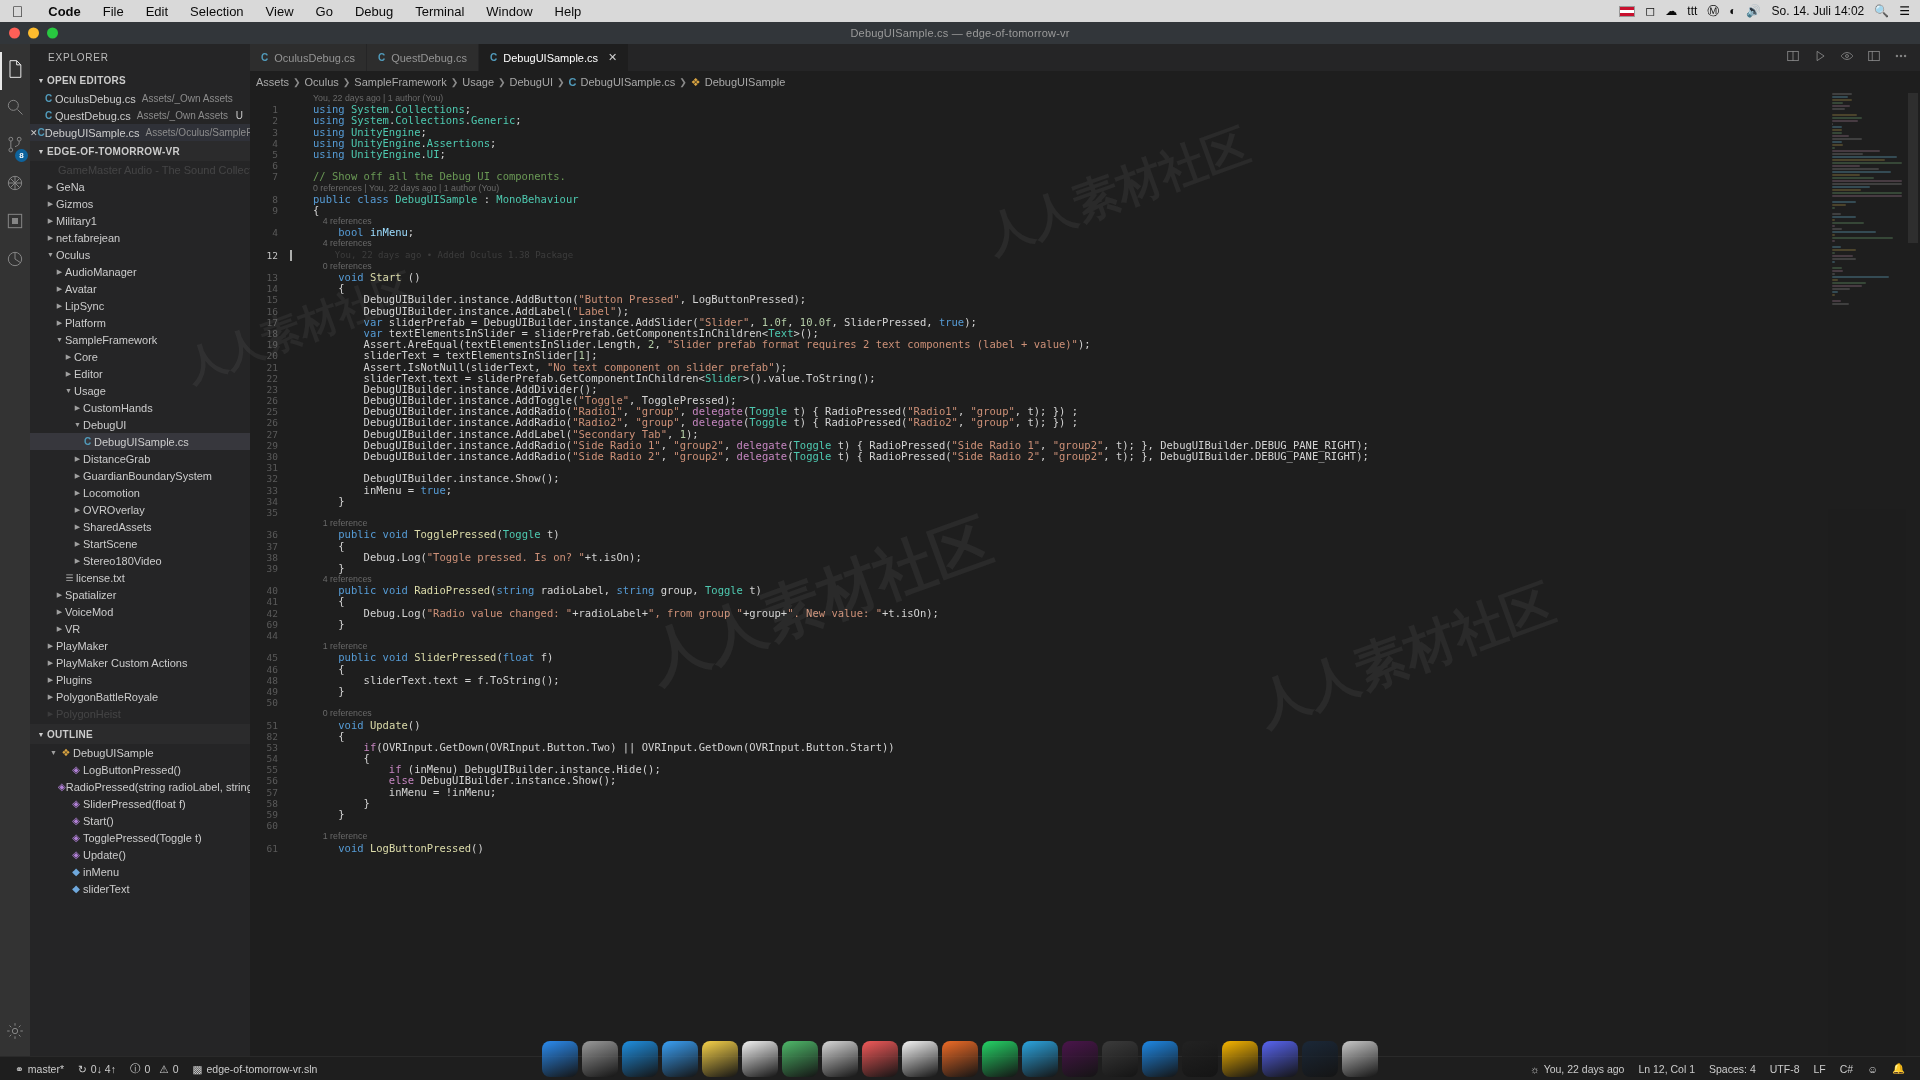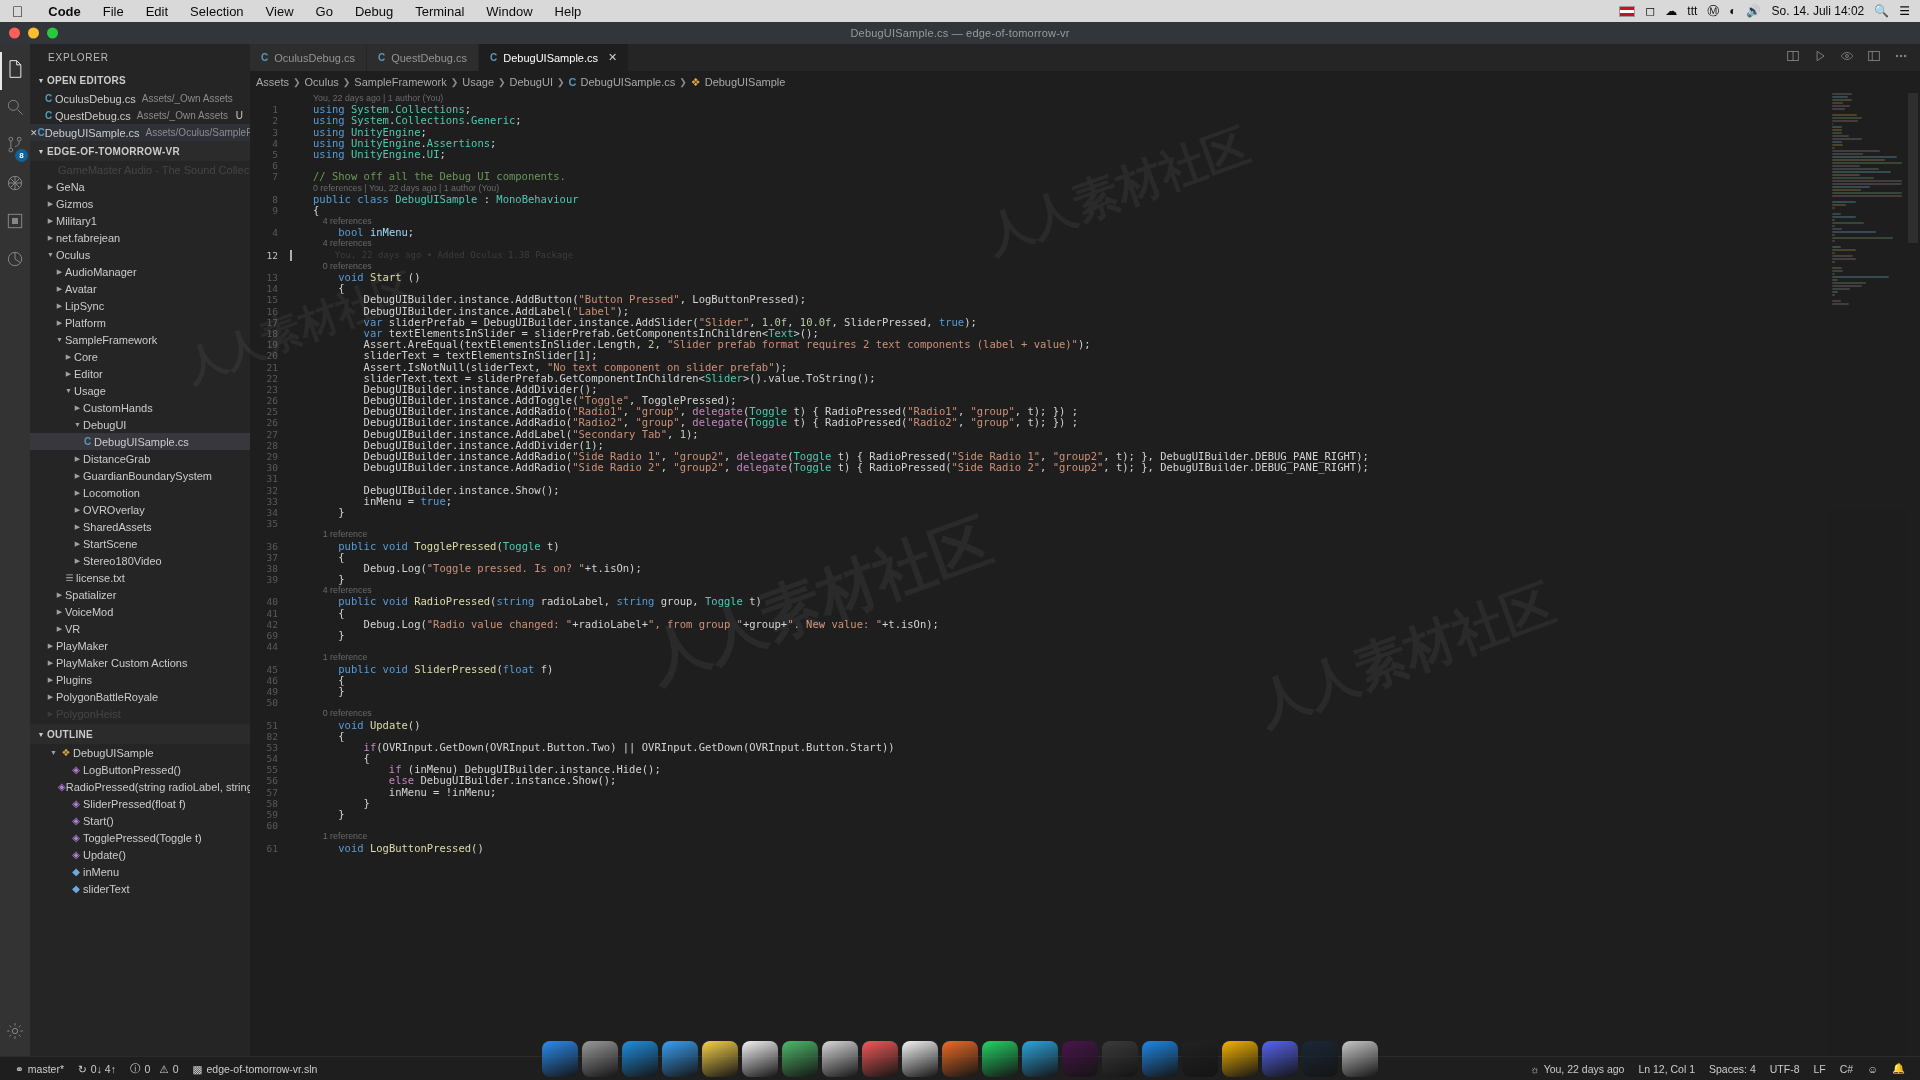--- a/index.html
+++ b/index.html
@@ -576,21 +576,20 @@
             <div class="codeline"><span class="gutter">18</span><span class="codetext">        <span class="kw">var</span> textElementsInSlider = sliderPrefab.GetComponentsInChildren&lt;<span class="cls2">Text</span>&gt;();</span></div>
             <div class="codeline"><span class="gutter">19</span><span class="codetext">        Assert.AreEqual(textElementsInSlider.Length, <span class="num">2</span>, <span class="str">"Slider prefab format requires 2 text components (label + value)"</span>);</span></div>
             <div class="codeline"><span class="gutter">20</span><span class="codetext">        sliderText = textElementsInSlider[<span class="num">1</span>];</span></div>
             <div class="codeline"><span class="gutter">21</span><span class="codetext">        Assert.IsNotNull(sliderText, <span class="str">"No text component on slider prefab"</span>);</span></div>
             <div class="codeline"><span class="gutter">22</span><span class="codetext">        sliderText.text = sliderPrefab.GetComponentInChildren&lt;<span class="cls2">Slider</span>&gt;().value.ToString();</span></div>
             <div class="codeline"><span class="gutter">23</span><span class="codetext">        DebugUIBuilder.instance.AddDivider();</span></div>
             <div class="codeline"><span class="gutter">26</span><span class="codetext">        DebugUIBuilder.instance.AddToggle(<span class="str">"Toggle"</span>, TogglePressed);</span></div>
             <div class="codeline"><span class="gutter">25</span><span class="codetext">        DebugUIBuilder.instance.AddRadio(<span class="str">"Radio1"</span>, <span class="str">"group"</span>, <span class="kw2">delegate</span>(<span class="cls2">Toggle</span> t) { RadioPressed(<span class="str">"Radio1"</span>, <span class="str">"group"</span>, t); }) ;</span></div>
             <div class="codeline"><span class="gutter">26</span><span class="codetext">        DebugUIBuilder.instance.AddRadio(<span class="str">"Radio2"</span>, <span class="str">"group"</span>, <span class="kw2">delegate</span>(<span class="cls2">Toggle</span> t) { RadioPressed(<span class="str">"Radio2"</span>, <span class="str">"group"</span>, t); }) ;</span></div>
             <div class="codeline"><span class="gutter">27</span><span class="codetext">        DebugUIBuilder.instance.AddLabel(<span class="str">"Secondary Tab"</span>, <span class="num">1</span>);</span></div>
-            <div class="codeline"><span class="gutter">28</span><span class="codetext">        DebugUIBuilder.instance.AddDivider(<span class="num">1</span>);</span></div>
             <div class="codeline"><span class="gutter">29</span><span class="codetext">        DebugUIBuilder.instance.AddRadio(<span class="str">"Side Radio 1"</span>, <span class="str">"group2"</span>, <span class="kw2">delegate</span>(<span class="cls2">Toggle</span> t) { RadioPressed(<span class="str">"Side Radio 1"</span>, <span class="str">"group2"</span>, t); }, DebugUIBuilder.DEBUG_PANE_RIGHT);</span></div>
             <div class="codeline"><span class="gutter">30</span><span class="codetext">        DebugUIBuilder.instance.AddRadio(<span class="str">"Side Radio 2"</span>, <span class="str">"group2"</span>, <span class="kw2">delegate</span>(<span class="cls2">Toggle</span> t) { RadioPressed(<span class="str">"Side Radio 2"</span>, <span class="str">"group2"</span>, t); }, DebugUIBuilder.DEBUG_PANE_RIGHT);</span></div>
             <div class="codeline"><span class="gutter">31</span><span class="codetext"></span></div>
             <div class="codeline"><span class="gutter">32</span><span class="codetext">        DebugUIBuilder.instance.Show();</span></div>
             <div class="codeline"><span class="gutter">33</span><span class="codetext">        inMenu = <span class="kw">true</span>;</span></div>
             <div class="codeline"><span class="gutter">34</span><span class="codetext">    }</span></div>
             <div class="codeline"><span class="gutter">35</span><span class="codetext"></span></div>
             <div class="codeline meta"><span class="gutter"></span><span class="codetext">    1 reference</span></div>
             <div class="codeline"><span class="gutter">36</span><span class="codetext">    <span class="kw">public</span> <span class="kw">void</span> <span class="fn">TogglePressed</span>(<span class="cls2">Toggle</span> t)</span></div>
             <div class="codeline"><span class="gutter">37</span><span class="codetext">    {</span></div>
@@ -598,20 +597,21 @@
             <div class="codeline"><span class="gutter">39</span><span class="codetext">    }</span></div>
             <div class="codeline meta"><span class="gutter"></span><span class="codetext">    4 references</span></div>
             <div class="codeline"><span class="gutter">40</span><span class="codetext">    <span class="kw">public</span> <span class="kw">void</span> <span class="fn">RadioPressed</span>(<span class="kw">string</span> radioLabel, <span class="kw">string</span> group, <span class="cls2">Toggle</span> t)</span></div>
             <div class="codeline"><span class="gutter">41</span><span class="codetext">    {</span></div>
             <div class="codeline"><span class="gutter">42</span><span class="codetext">        Debug.Log(<span class="str">"Radio value changed: "</span>+radioLabel+<span class="str">", from group "</span>+group+<span class="str">". New value: "</span>+t.isOn);</span></div>
             <div class="codeline"><span class="gutter">69</span><span class="codetext">    }</span></div>
             <div class="codeline"><span class="gutter">44</span><span class="codetext"></span></div>
             <div class="codeline meta"><span class="gutter"></span><span class="codetext">    1 reference</span></div>
             <div class="codeline"><span class="gutter">45</span><span class="codetext">    <span class="kw">public</span> <span class="kw">void</span> <span class="fn">SliderPressed</span>(<span class="kw">float</span> f)</span></div>
             <div class="codeline"><span class="gutter">46</span><span class="codetext">    {</span></div>
+            <div class="codeline"><span class="gutter">48</span><span class="codetext">        sliderText.text = f.ToString();</span></div>
             <div class="codeline"><span class="gutter">49</span><span class="codetext">    }</span></div>
             <div class="codeline"><span class="gutter">50</span><span class="codetext"></span></div>
             <div class="codeline meta"><span class="gutter"></span><span class="codetext">    0 references</span></div>
             <div class="codeline"><span class="gutter">51</span><span class="codetext">    <span class="kw">void</span> <span class="fn">Update</span>()</span></div>
             <div class="codeline"><span class="gutter">82</span><span class="codetext">    {</span></div>
             <div class="codeline"><span class="gutter">53</span><span class="codetext">        <span class="kw2">if</span>(OVRInput.GetDown(OVRInput.Button.Two) || OVRInput.GetDown(OVRInput.Button.Start))</span></div>
             <div class="codeline"><span class="gutter">54</span><span class="codetext">        {</span></div>
             <div class="codeline"><span class="gutter">55</span><span class="codetext">            <span class="kw2">if</span> (inMenu) DebugUIBuilder.instance.Hide();</span></div>
             <div class="codeline"><span class="gutter">56</span><span class="codetext">            <span class="kw2">else</span> DebugUIBuilder.instance.Show();</span></div>
             <div class="codeline"><span class="gutter">57</span><span class="codetext">            inMenu = !inMenu;</span></div>

